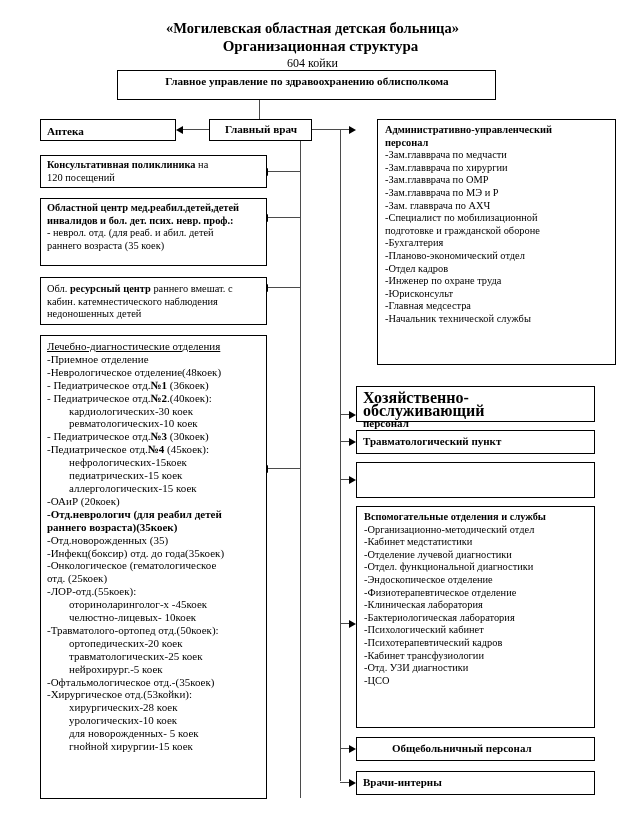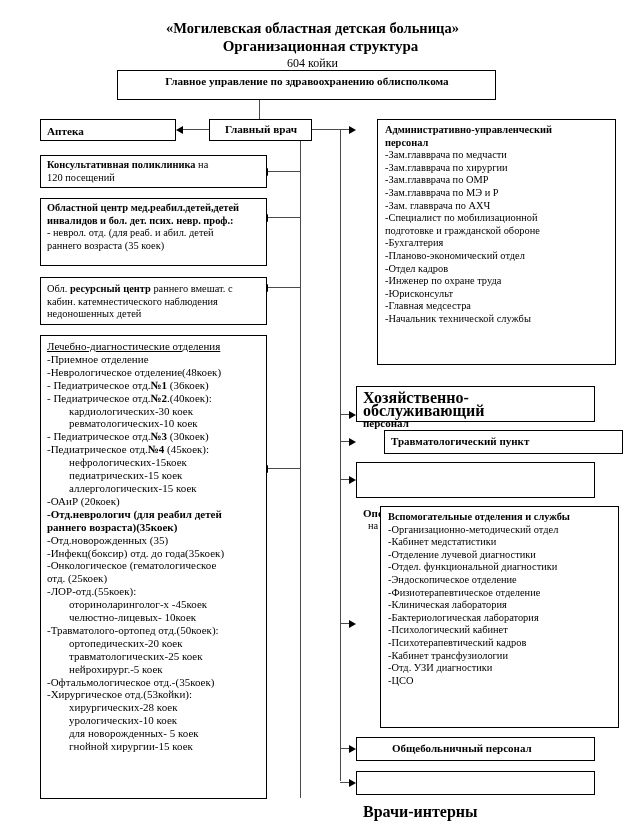--- a/index.html
+++ b/index.html
@@ -186,30 +186,30 @@
         <div>-Главная медсестра</div>
         <div>-Начальник технической службы</div>
       </div>
   </div>
 
   <div class="box" style="left:356px;top:370px;width:239px;height:36px;padding-top:5px;">
     <div class="hdr" style="font-size:16px;">Хозяйственно-обслуживающий</div>
     <div class="hdr" style="font-size:11px;">персонал</div>
   </div>
 
-  <div class="box" style="left:356px;top:414px;width:239px;height:24px;padding-top:4px;margin-left:28px;">
+  <div class="box" style="left:356px;top:414px;width:239px;height:24px;padding-top:4px;">
     <div class="hdr" style="font-size:11px;">Травматологический пункт</div>
   </div>
 
   <div class="box" style="left:356px;top:446px;width:239px;height:36px;padding-top:4px;">
     <div class="hdr" style="font-size:11px;margin-top:40px;">Операционный блок</div>
     <div style="padding-left:5px;">на 6 операционных</div>
   </div>
 
-  <div class="box" style="left:356px;top:490px;width:239px;height:222px;padding:4px 20px 2px 7px;margin-left:24px;">
+  <div class="box" style="left:356px;top:490px;width:239px;height:222px;padding:4px 20px 2px 7px;">
     <div class="hdr">Вспомогательные отделения и службы</div>
     <div id="aux-list">
         <div>-Организационно-методический отдел</div>
         <div>-Кабинет медстатистики</div>
         <div>-Отделение лучевой диагностики</div>
         <div>-Отдел. функциональной диагностики</div>
         <div>-Эндоскопическое отделение</div>
         <div>-Физиотерапевтическое отделение</div>
         <div>-Клиническая лаборатория</div>
         <div>-Бактериологическая лаборатория</div>
@@ -219,16 +219,16 @@
         <div>-Отд. УЗИ диагностики</div>
         <div>-ЦСО</div>
       </div>
   </div>
 
   <div class="box" style="left:356px;top:721px;width:239px;height:24px;padding-top:4px;padding-left:35px;">
     <div class="hdr" style="font-size:11px;">Общебольничный персонал</div>
   </div>
 
   <div class="box" style="left:356px;top:755px;width:239px;height:24px;padding-top:4px;">
-    <div class="hdr" style="font-size:16px;margin-top:30px;">Врачи-интерны</div>
+    <div class="hdr" style="font-size:11px;">Врачи-интерны</div>
   </div>
 
 </div>
 
 </body></html>

